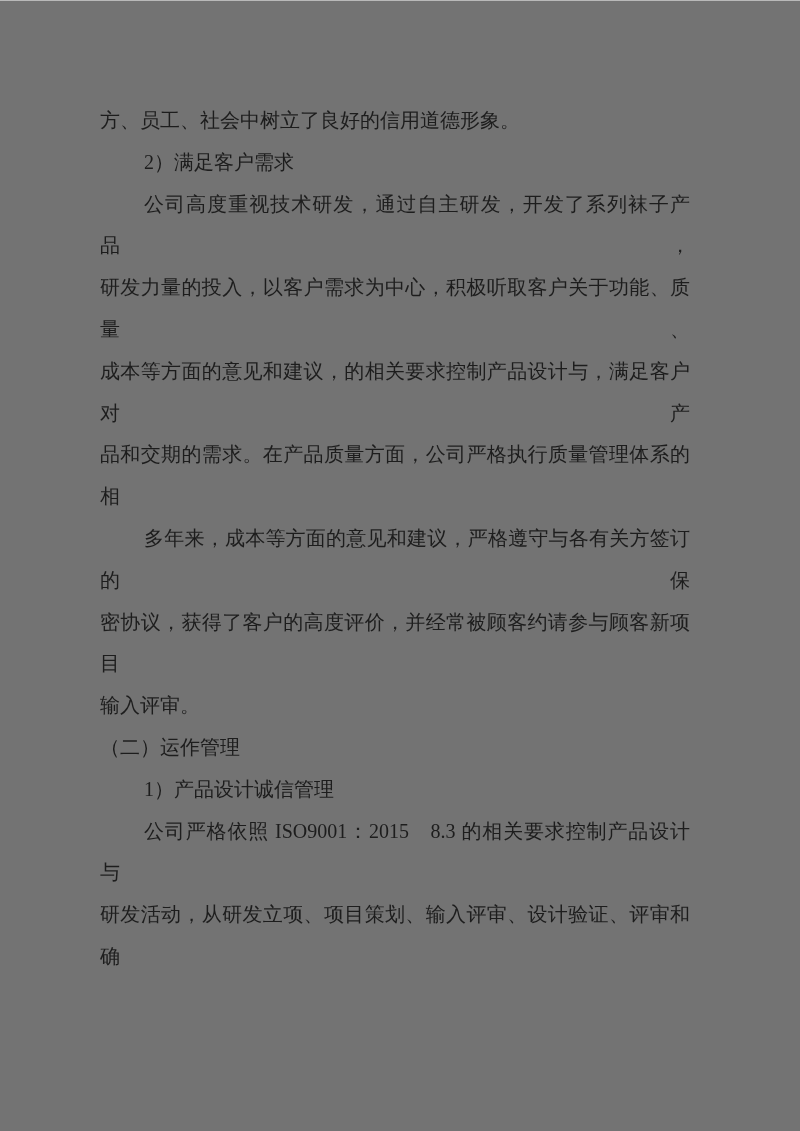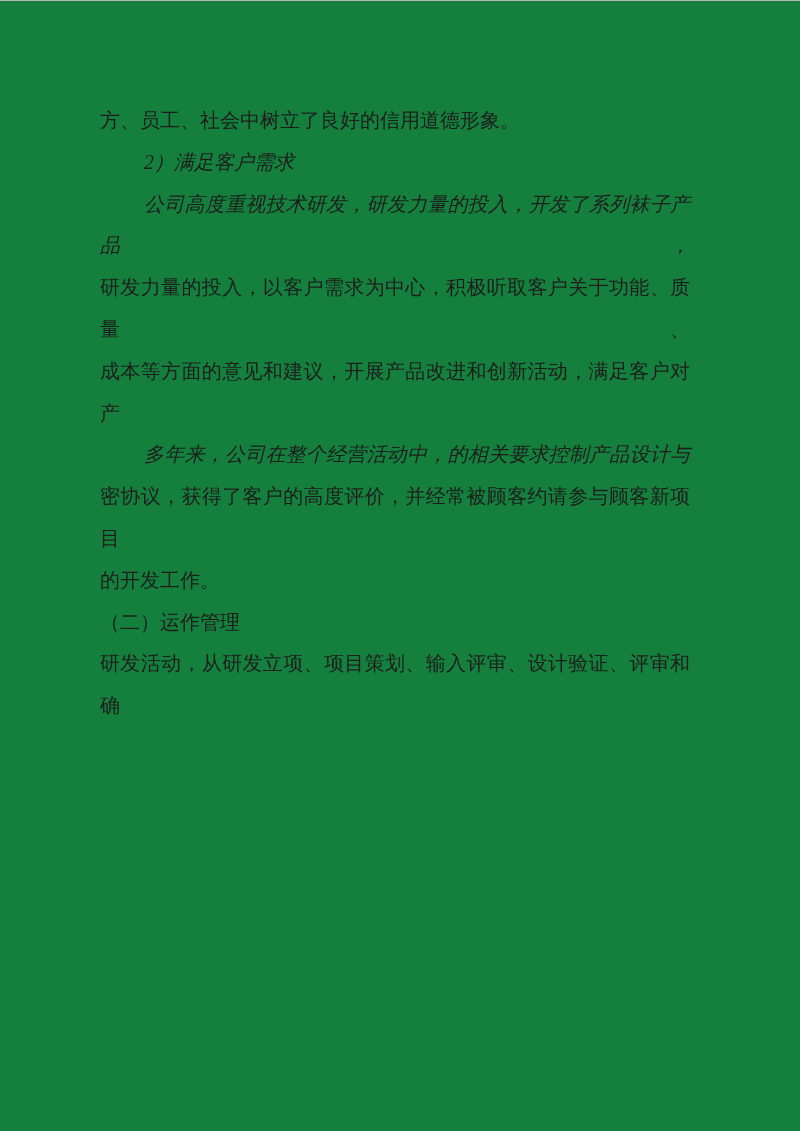--- a/index.html
+++ b/index.html
@@ -10,21 +10,21 @@
   body {
     width: 800px;
     height: 1131px;
     position: relative;
     font-family: "Liberation Serif", "DejaVu Serif", serif;
     overflow: hidden;
   }
   .page {
     position: absolute;
     inset: 0;
-    background: #15803d;
+    background: #737373;
     border-top: 1px solid #b9b9b9;
   }
   .doc-body {
     position: absolute;
     left: 100px;
     top: 99px;
     width: 590px;
     color: #1d1d1d;
     font-size: 20px;
     line-height: 41.8px;
@@ -33,33 +33,35 @@
     text-align: left;
     white-space: pre-wrap;
   }
   .text-line.justify {
     text-align: justify;
     text-align-last: justify;
     -moz-text-align-last: justify;
   }
   .text-line.indent {
     text-indent: 2.2em;
-    font-style: italic;
   }
 </style>
 </head>
 <body>
 
 <div class="page">
   <div class="doc-body">
 
   <div class="text-line">方、员工、社会中树立了良好的信用道德形象。</div>
       <div class="text-line indent">2）满足客户需求</div>
-      <div class="text-line indent justify">公司高度重视技术研发，研发力量的投入，开发了系列袜子产品，</div>
+      <div class="text-line indent justify">公司高度重视技术研发，通过自主研发，开发了系列袜子产品，</div>
       <div class="text-line justify">研发力量的投入，以客户需求为中心，积极听取客户关于功能、质量、</div>
-      <div class="text-line justify">成本等方面的意见和建议，开展产品改进和创新活动，满足客户对产</div>
-      <div class="text-line indent justify">多年来，公司在整个经营活动中，的相关要求控制产品设计与</div>
+      <div class="text-line justify">成本等方面的意见和建议，的相关要求控制产品设计与，满足客户对产</div>
+      <div class="text-line justify">品和交期的需求。在产品质量方面，公司严格执行质量管理体系的相</div>
+      <div class="text-line indent justify">多年来，成本等方面的意见和建议，严格遵守与各有关方签订的保</div>
       <div class="text-line justify">密协议，获得了客户的高度评价，并经常被顾客约请参与顾客新项目</div>
-      <div class="text-line">的开发工作。</div>
+      <div class="text-line">输入评审。</div>
       <div class="text-line">（二）运作管理</div>
+      <div class="text-line indent">1）产品设计诚信管理</div>
+      <div class="text-line indent justify">公司严格依照 ISO9001：2015　8.3 的相关要求控制产品设计与</div>
       <div class="text-line justify">研发活动，从研发立项、项目策划、输入评审、设计验证、评审和确</div>
     </div>
 </div>
 
 </body></html>

